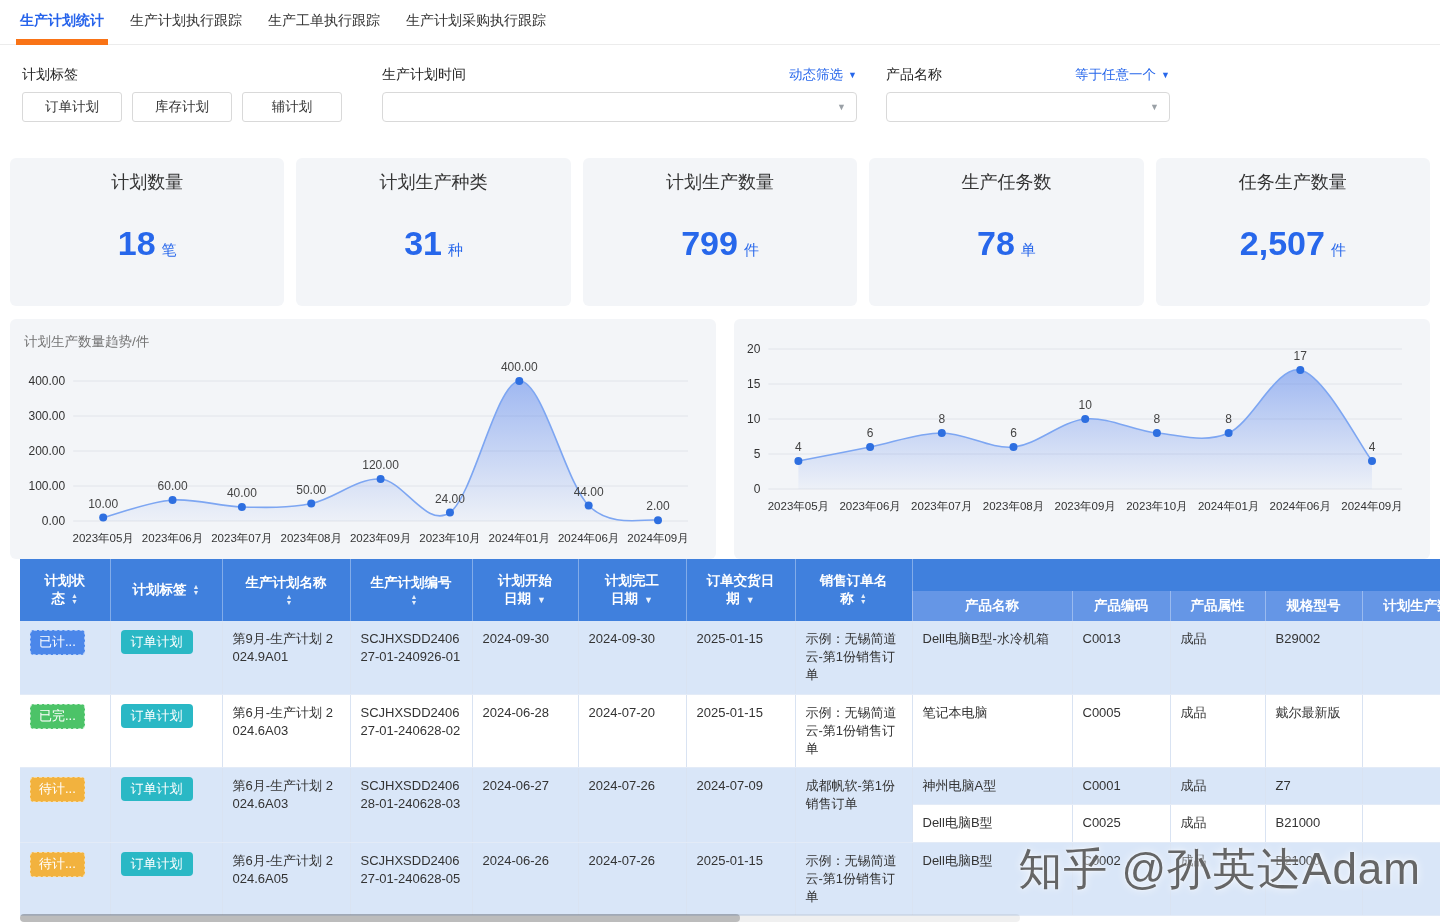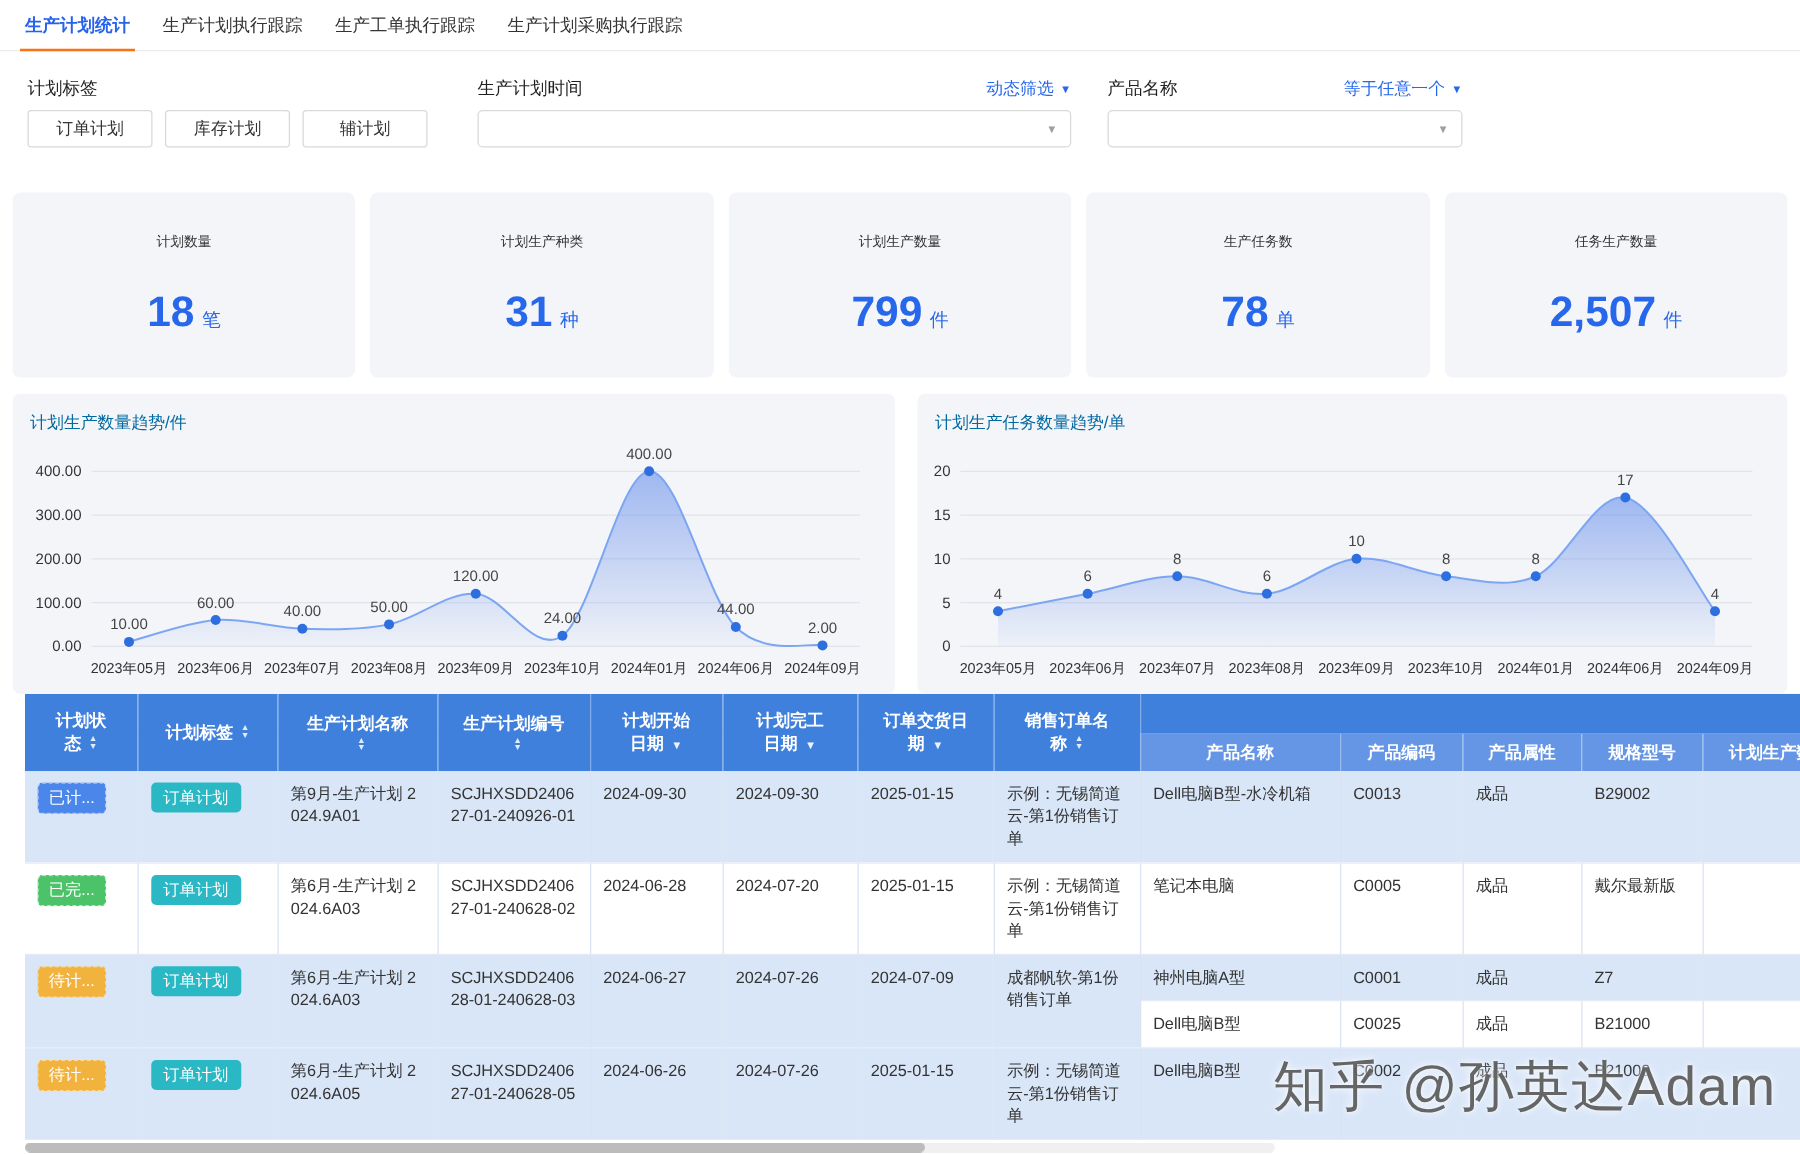--- a/index.html
+++ b/index.html
@@ -5,50 +5,50 @@
   * { box-sizing: border-box; margin: 0; padding: 0; }
   html, body {
     width: 1440px; height: 923px; overflow: hidden;
     background: #fff; color: #333;
     font-family: "Liberation Sans", "DejaVu Sans", sans-serif;
   }
 
   
   .tabs { display: flex; gap: 18px; padding: 8px 0 0 16px; border-bottom: 1px solid #ececec; }
   .tab { font-size: 14px; color: #333; padding: 4px 4px 9px; cursor: pointer; }
-  .tab.active { color: #2663eb; font-weight: bold; border-bottom: 2px solid #f97316; margin-bottom: -1px; }
+  .tab.active { color: #2663eb; font-weight: bold; border-bottom: 6px solid #f97316; margin-bottom: -1px; }
 
   
   .filters { position: relative; height: 78px; margin-top: 20px; }
   .fg { position: absolute; top: 0; }
   .fg-head { display: flex; justify-content: space-between; align-items: center; height: 20px; font-size: 14px; color: #1f1f1f; }
   .blue-link { color: #2767eb; font-size: 13.5px; display: inline-flex; align-items: center; gap: 5px; cursor: pointer; }
   .blue-caret { font-size: 9px; color: #2767eb; }
   .btns { margin-top: 7px; display: flex; gap: 10px; }
   .fbtn { width: 100px; height: 30px; background: #fff; border: 1px solid #d9d9d9; border-radius: 3px;
           font-size: 13.5px; color: #333; cursor: pointer; font-family: inherit; }
   .select { margin-top: 7px; height: 30px; background: #fff; border: 1px solid #d9d9d9; border-radius: 4px; position: relative; cursor: pointer; }
   .select .sel-caret { position: absolute; right: 10px; top: 9px; font-size: 9px; color: #9aa0a6; }
   #fg-label { left: 22px; width: 324px; }
   #fg-time { left: 382px; width: 475px; }
   #fg-product { left: 886px; width: 284px; }
 
   
   .stats { display: flex; gap: 12px; margin: 15px 10px 0; }
   .stat-card { flex: 1; height: 148px; background: #f3f5f8; border-radius: 6px; text-align: center; }
-  .stat-label { margin-top: 32px; font-size: 11px; color: #333; }
+  .stat-label { margin-top: 12px; font-size: 18px; color: #333; }
   .stat-value { margin-top: 30px; font-size: 34px; color: #2767eb; font-weight: 600; }
   .stat-unit { font-size: 15px; font-weight: 400; margin-left: 6px; }
 
   
   .charts { display: flex; gap: 18px; margin: 13px 10px 0; }
   .chart-panel { background: #f3f5f8; border-radius: 6px; height: 240px; }
   #chart0 { width: 706px; }
   #chart1 { flex: 1; }
-  .chart-title { padding: 14px 0 0 14px; font-size: 13.5px; color: #0369a1; }
+  .chart-title { padding: 14px 0 0 14px; font-size: 13.5px; color: #737373; }
   svg.chart { display: block; margin: 0 4px; }
 
   
   .table-title { margin: 24px 0 10px 22px; font-size: 14px; color: #333; }
   .table-wrap { margin-left: 20px; width: 1420px; overflow: hidden; }
   table { border-collapse: collapse; table-layout: fixed; width: 1452px; font-size: 13px; }
   thead th { background: #4080dd; color: #fff; font-weight: 600; font-size: 13.5px; text-align: center;
              padding: 6px 20px; border-right: 1px solid rgba(255,255,255,0.35); cursor: pointer; }
   thead tr.hr1 th { height: 32px; }
   thead tr.hr2 th { height: 30px; }
@@ -196,21 +196,20 @@
           <text x="435.95" y="151.6" text-anchor="middle" font-size="12" fill="#444">24.00</text>
           <circle cx="505.29999999999995" cy="30" r="4" fill="#2e6fe0"></circle>
           <text x="505.29999999999995" y="20" text-anchor="middle" font-size="12" fill="#444">400.00</text>
           <circle cx="574.65" cy="154.60000000000002" r="4" fill="#2e6fe0"></circle>
           <text x="574.65" y="144.60000000000002" text-anchor="middle" font-size="12" fill="#444">44.00</text>
           <circle cx="644" cy="169.3" r="4" fill="#2e6fe0"></circle>
           <text x="644" y="159.3" text-anchor="middle" font-size="12" fill="#444">2.00</text>
         </svg>
     </div>
     <div class="chart-panel" id="chart1">
-      <div class="chart-title">计划生产任务数量趋势/单</div>
       <svg class="chart" width="688" height="200" viewBox="0 0 688 200">
           <line x1="30.4" x2="664" y1="170" y2="170" stroke="#e1e4ea" stroke-width="1"></line>
           <text x="22.4" y="174" text-anchor="end" font-size="12" fill="#333">0</text>
           <line x1="30.4" x2="664" y1="135" y2="135" stroke="#e1e4ea" stroke-width="1"></line>
           <text x="22.4" y="139" text-anchor="end" font-size="12" fill="#333">5</text>
           <line x1="30.4" x2="664" y1="100" y2="100" stroke="#e1e4ea" stroke-width="1"></line>
           <text x="22.4" y="104" text-anchor="end" font-size="12" fill="#333">10</text>
           <line x1="30.4" x2="664" y1="65" y2="65" stroke="#e1e4ea" stroke-width="1"></line>
           <text x="22.4" y="69" text-anchor="end" font-size="12" fill="#333">15</text>
           <line x1="30.4" x2="664" y1="30" y2="30" stroke="#e1e4ea" stroke-width="1"></line>

